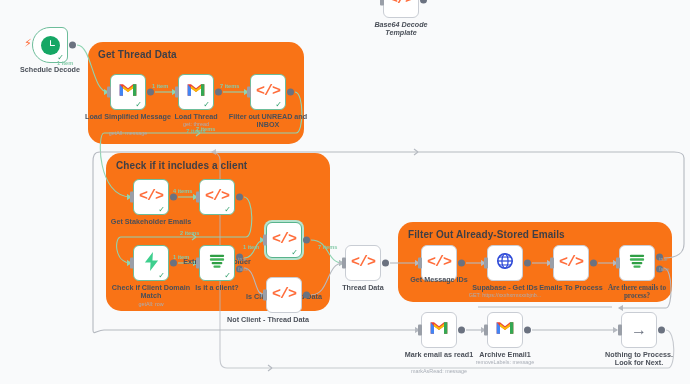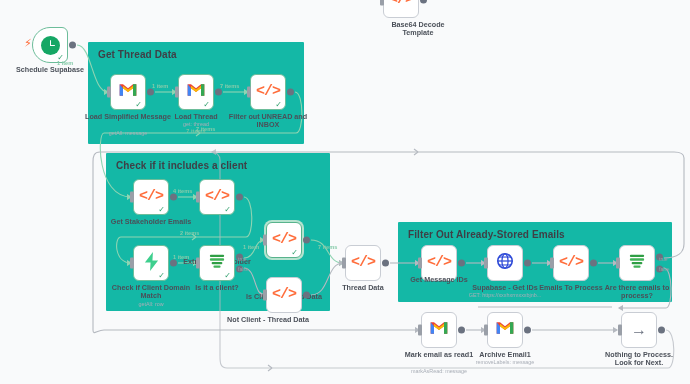--- a/index.html
+++ b/index.html
@@ -7,22 +7,22 @@
     width:690px;height:384px;overflow:hidden;
     background:#f9fafb;
     font-family:"Liberation Sans","DejaVu Sans",sans-serif;
     position:relative;
   }
   #canvas{position:absolute;inset:0;}
 
   
   .sticky{
     position:absolute;
-    background:#14b8a6;
-    border-radius:1px;
+    background:#f97316;
+    border-radius:15px;
     box-sizing:border-box;
   }
   .sticky-title{
     position:absolute;top:7px;left:10px;
     font-size:10px;font-weight:700;color:#3f3f46;
     letter-spacing:.1px;white-space:nowrap;
   }
 
   
   #wires{position:absolute;inset:0;pointer-events:none;}
@@ -180,21 +180,21 @@
     </g>
   </svg>
 
   <div id="nodes">
       <div class="node trigger ok" style="left: 32px; top: 27px;">
         <span class="bolt">⚡</span>
         <span class="ic ic-clock"></span>
         <span class="port-out"></span>
         <span class="check">✓</span>
       </div>
-      <div class="node-label" style="left: 50px; top: 66px; transform: translateX(-50%); position: absolute;">Schedule Supabase</div>
+      <div class="node-label" style="left: 50px; top: 66px; transform: translateX(-50%); position: absolute;">Schedule Decode</div>
       <div class="node ok" style="left: 110px; top: 74px;">
         <span class="port-in"></span>
         <span class="ic">
         <svg width="20" height="16" viewBox="0 0 24 18">
           <path d="M2 2 L2 16 L6 16 L6 7 L12 11.5 L18 7 L18 16 L22 16 L22 2 L18 2 L12 6.8 L6 2 Z" fill="#ea4335"></path>
           <path d="M2 2 L2 16 L6 16 L6 7 Z" fill="#4285f4"></path>
           <path d="M18 2 L18 16 L22 16 L22 2 Z" fill="#34a853"></path>
           <path d="M6 7 L12 11.5 L18 7 L18 4 L12 8.4 L6 4 Z" fill="#fbbc05"></path>
         </svg></span>
         <span class="port-out"></span>
@@ -313,21 +313,21 @@
         <span class="ic">
         <svg width="18" height="16" viewBox="0 0 20 18">
           <rect x="2" y="2" width="16" height="2.6" rx="1.1" fill="#2f9e44"></rect>
           <rect x="2" y="6" width="16" height="2.6" rx="1.1" fill="#40b257"></rect>
           <rect x="4" y="10" width="12" height="2.6" rx="1.1" fill="#2f9e44"></rect>
           <rect x="6" y="14" width="8" height="2.6" rx="1.1" fill="#40b257"></rect>
         </svg></span>
         <span class="port-out hi"></span>
         <span class="port-out lo"></span>
       </div>
-      <div class="node-label" style="left: 637px; top: 284px; transform: translateX(-50%); position: absolute;">Are there emails to process?</div>
+      <div class="node-label" style="left: 637px; top: 284px; transform: translateX(-50%); position: absolute; font-family: Liberation Serif, serif;">Are there emails to process?</div>
       <div class="node" style="left: 421px; top: 312px;">
         <span class="port-in"></span>
         <span class="ic">
         <svg width="20" height="16" viewBox="0 0 24 18">
           <path d="M2 2 L2 16 L6 16 L6 7 L12 11.5 L18 7 L18 16 L22 16 L22 2 L18 2 L12 6.8 L6 2 Z" fill="#ea4335"></path>
           <path d="M2 2 L2 16 L6 16 L6 7 Z" fill="#4285f4"></path>
           <path d="M18 2 L18 16 L22 16 L22 2 Z" fill="#34a853"></path>
           <path d="M6 7 L12 11.5 L18 7 L18 4 L12 8.4 L6 4 Z" fill="#fbbc05"></path>
         </svg></span>
         <span class="port-out"></span>
@@ -351,21 +351,21 @@
         <span class="port-in"></span>
         <span class="ic ic-arrow">→</span>
         <span class="port-out"></span>
       </div>
       <div class="node-label" style="left: 639px; top: 351px; transform: translateX(-50%); position: absolute;">Nothing to Process. Look for Next.</div>
       <div class="node" style="left: 383px; top: -18px;">
         <span class="port-in"></span>
         <span class="ic ic-code">&lt;/&gt;</span>
         <span class="port-out"></span>
       </div>
-      <div class="node-label" style="left: 418px; top: 21px; transform: translateX(-50%); position: absolute;">Base64 Decode Template</div>
+      <div class="node-label" style="left: 401px; top: 21px; transform: translateX(-50%); position: absolute; font-style: italic;">Base64 Decode Template</div>
     </div>
 
   <div id="edgelabels">
       <div class="elabel" style="left: 57px; top: 60px;">1 item</div>
       <div class="elabel" style="left: 152px; top: 83px;">1 item</div>
       <div class="elabel" style="left: 220px; top: 83px;">7 items</div>
       <div class="elabel" style="left: 196px; top: 126px;">7 items</div>
       <div class="elabel" style="left: 173px; top: 188px;">4 items</div>
       <div class="elabel" style="left: 180px; top: 230px;">2 items</div>
       <div class="elabel" style="left: 173px; top: 254px;">1 item</div>

